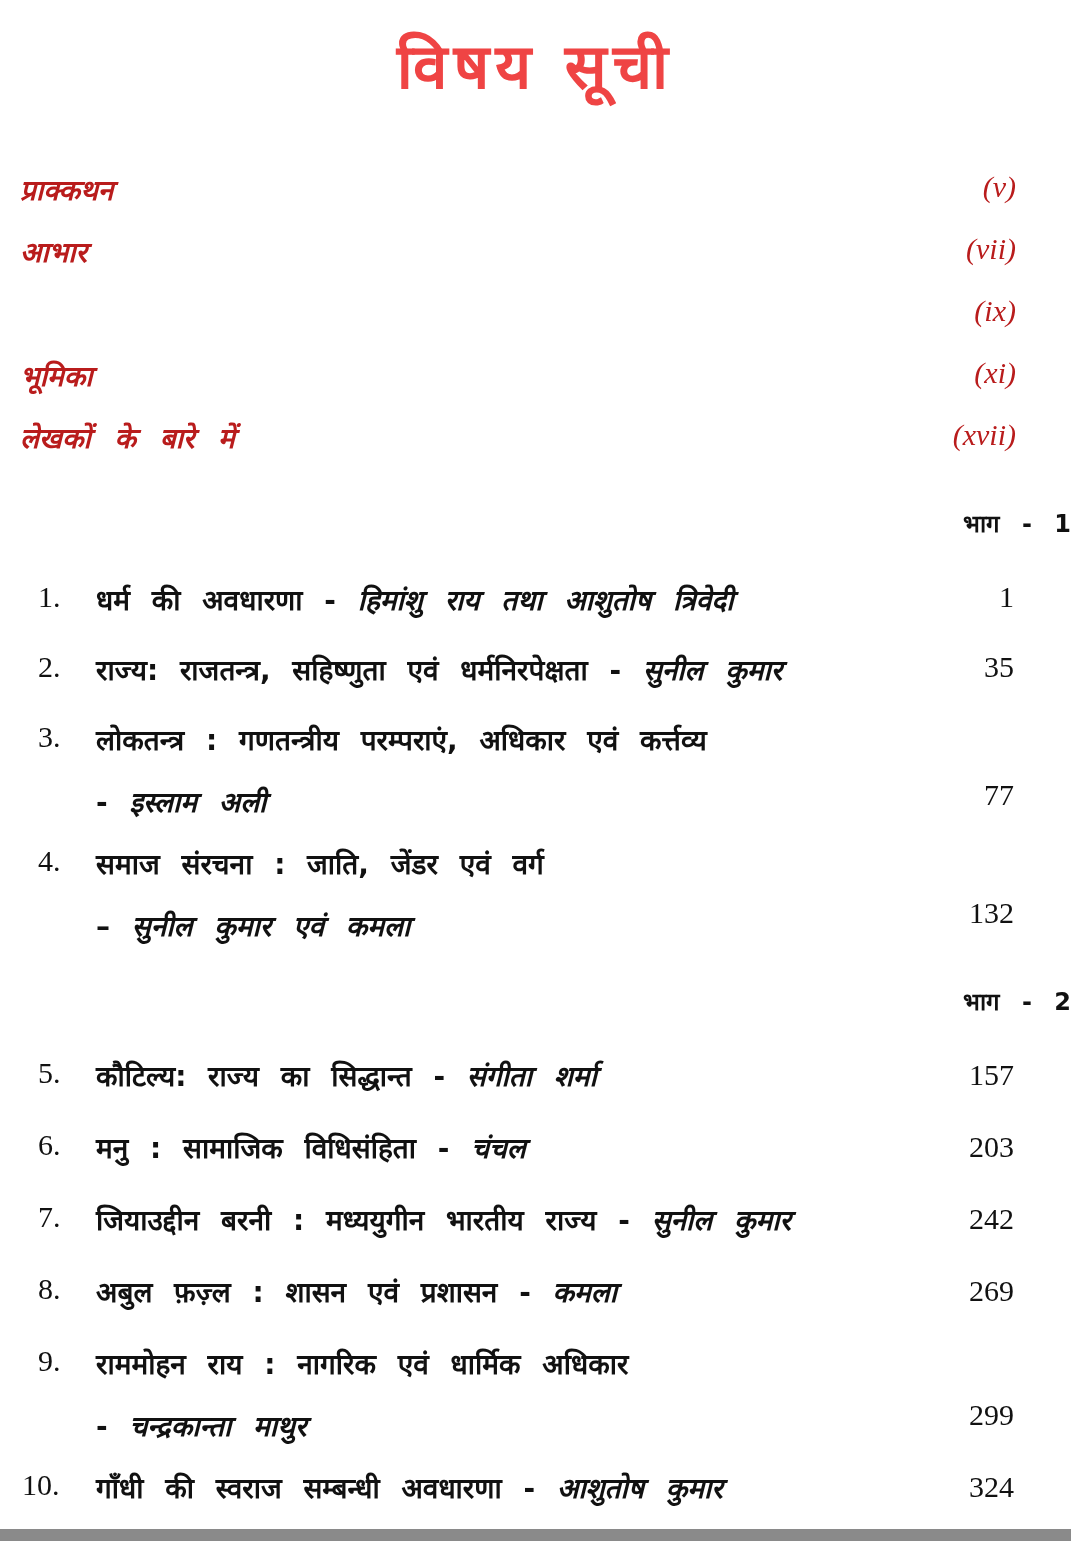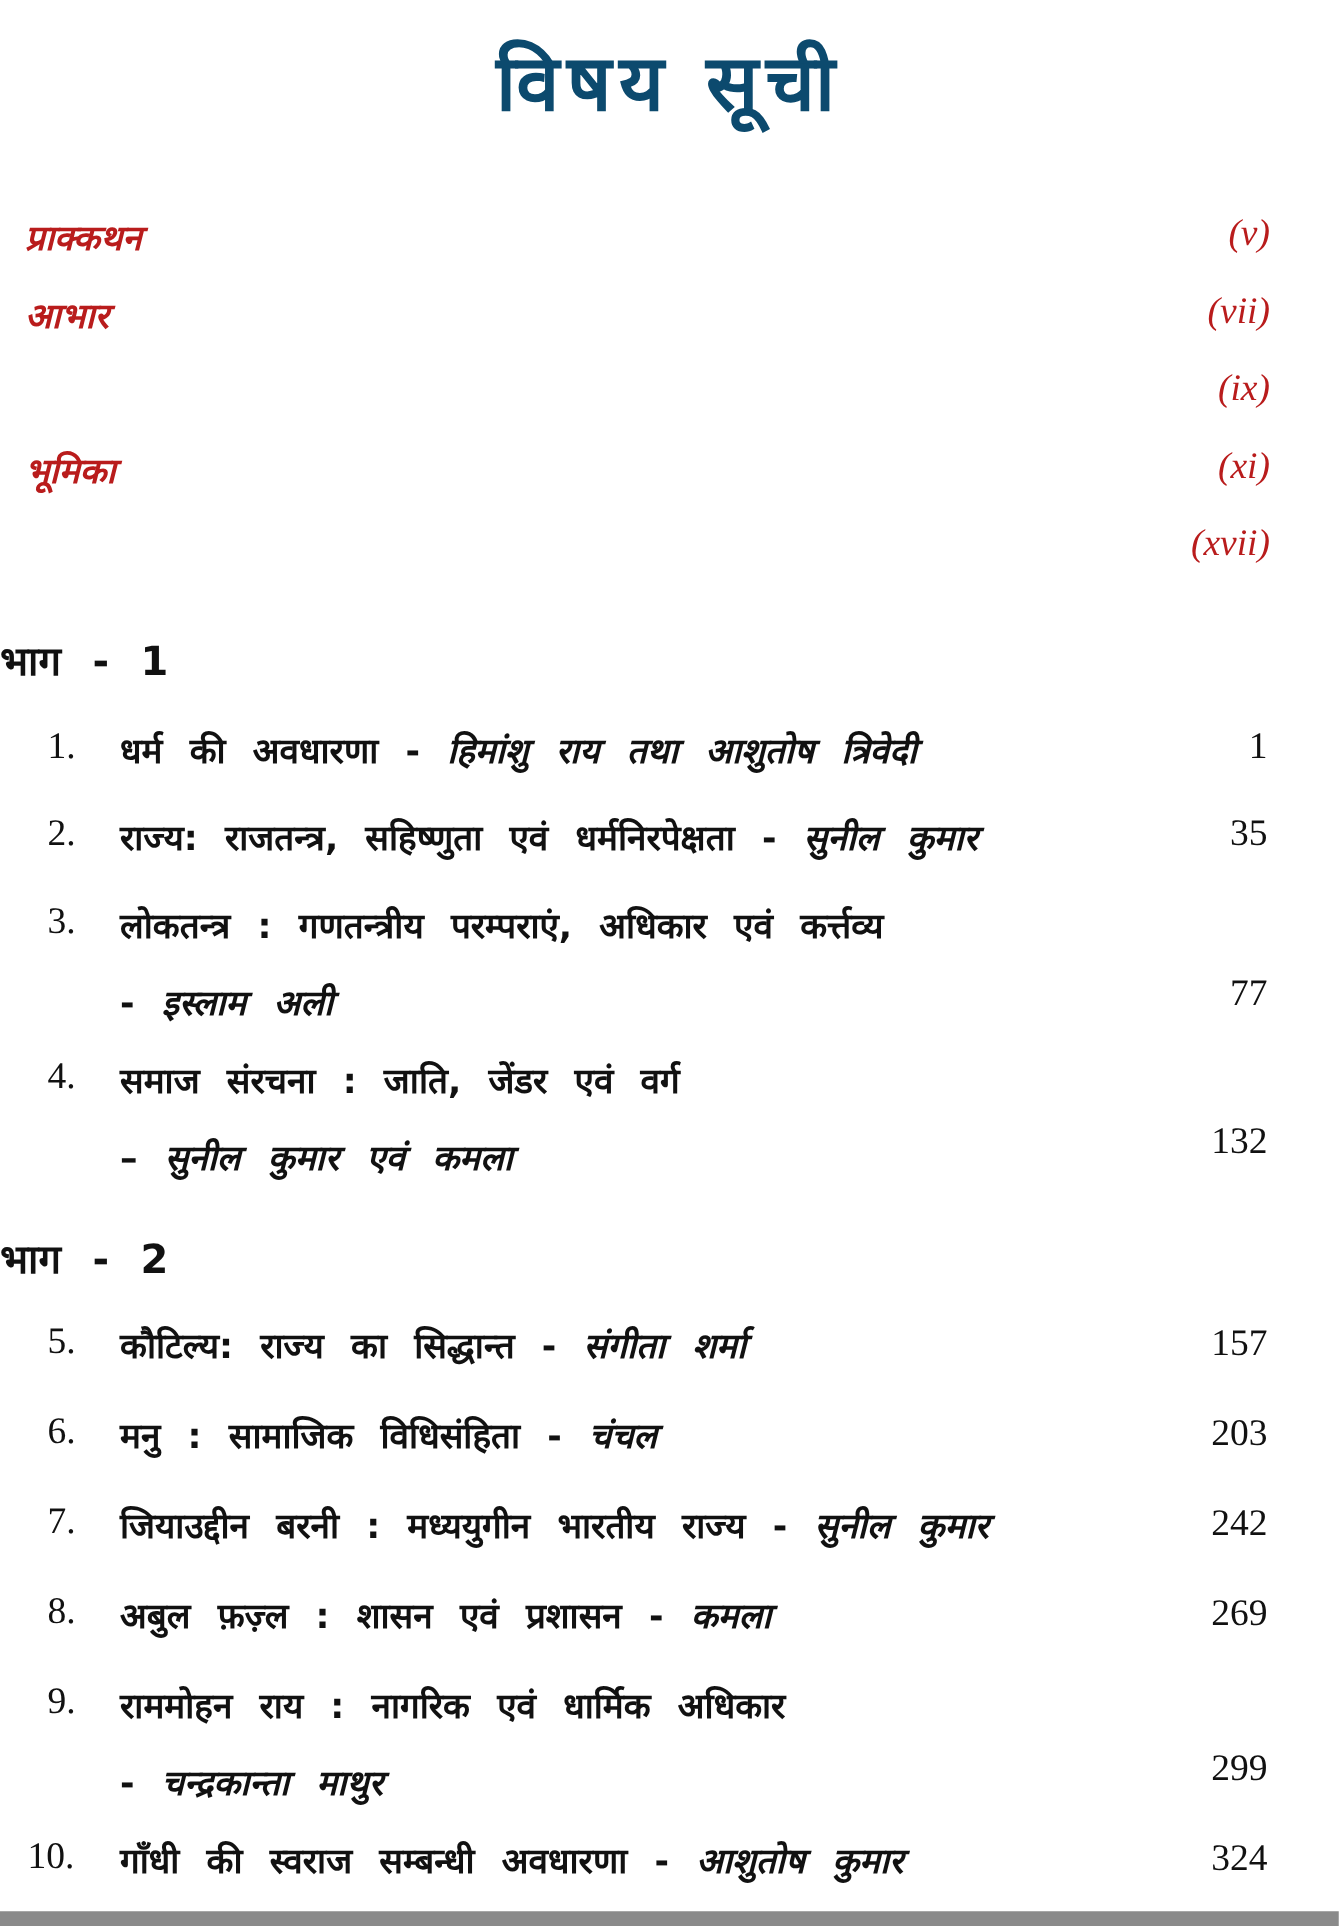--- a/index.html
+++ b/index.html
@@ -2,31 +2,31 @@
 <html><head>
 <meta charset="utf-8">
 <style>
   html, body { margin:0; padding:0; }
   body {
     width:1071px; height:1541px; background:#ffffff; color:#111;
     font-family:"DejaVu Sans", sans-serif; position:relative; overflow:hidden;
   }
   .title {
     position:absolute; top:22px; left:0; width:1071px; text-align:center;
-    font-size:62px; font-weight:bold; letter-spacing:6px; color:#0c4a6e;
+    font-size:62px; font-weight:bold; letter-spacing:6px; color:#ef4444;
   }
   .front {
     position:absolute; left:20px; width:1000px; height:50px;
     font-size:28px; font-style:italic; color:#b91c1c;
   }
   .front .lbl { position:absolute; left:0; top:0; word-spacing:14px; font-weight:bold; }
   .front .pg { position:absolute; right:4px; top:0; font-family:"Liberation Serif", serif; font-size:30px; font-style:italic; }
   .part {
-    position:absolute; left:0; width:1071px; text-align:left;
-    font-size:32px; font-weight:bold; word-spacing:14px;
+    position:absolute; left:0; width:1071px; text-align:right;
+    font-size:24px; font-weight:bold; word-spacing:14px;
   }
   .entry { position:absolute; left:38px; width:980px; font-size:28px; }
   .entry .num { position:absolute; left:0; top:0; font-family:"Liberation Serif", serif; font-size:30px; }
   .entry .line1 { position:absolute; left:58px; top:0; white-space:nowrap; word-spacing:12px; font-weight:bold; }
   .entry .line2 { position:absolute; left:58px; top:62px; white-space:nowrap; word-spacing:12px; font-weight:bold; }
   .entry .author { font-style:italic; }
   .entry .pg { position:absolute; right:4px; font-family:"Liberation Serif", serif; font-size:30px; }
   .bottom-bar { position:absolute; left:0; bottom:0; width:1071px; height:12px; background:#8a8a8a; }
 </style>
 </head>
@@ -43,20 +43,21 @@
   <span class="pg">(vii)</span>
 </div>
 <div class="front" style="top:294px">
   <span class="pg">(ix)</span>
 </div>
 <div class="front" style="top:356px">
   <span class="lbl">भूमिका</span>
   <span class="pg">(xi)</span>
 </div>
 <div class="front" style="top:418px">
+  <span class="lbl">लेखकों के बारे में</span>
   <span class="pg">(xvii)</span>
 </div>
 
 <div class="part" style="top:506px">भाग - 1</div>
 
 <div class="entry" style="top:580px">
   <span class="num">1.</span>
   <span class="line1"><span>धर्म की अवधारणा</span><span> - </span><span class="author">हिमांशु राय तथा आशुतोष त्रिवेदी</span></span>
   <span class="pg" style="top:0">1</span>
 </div>

